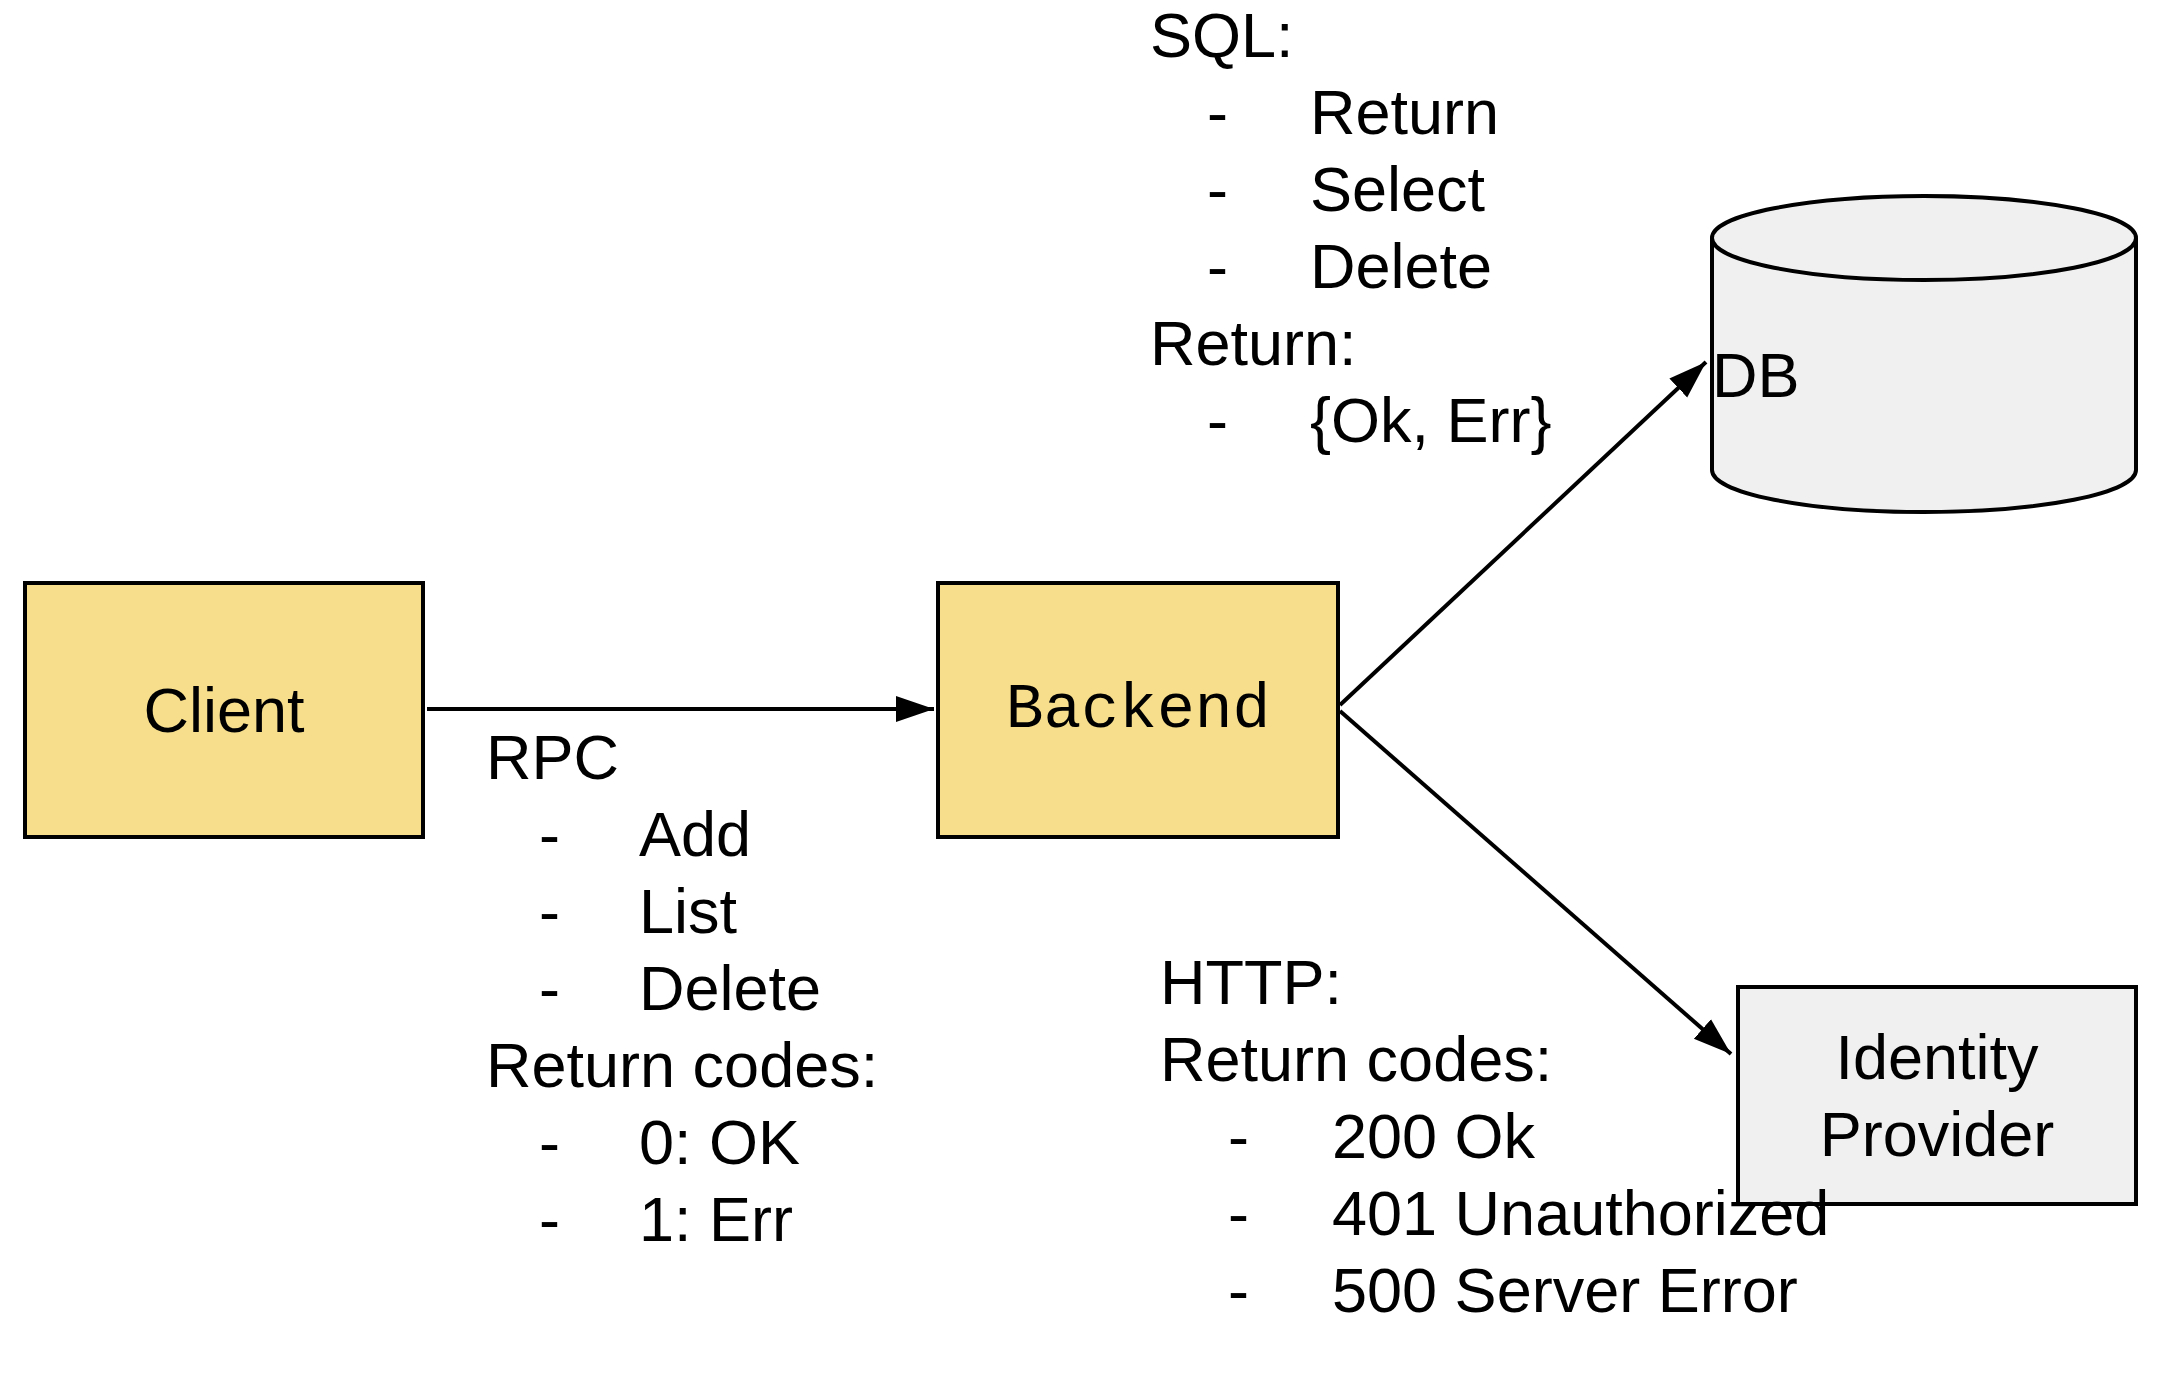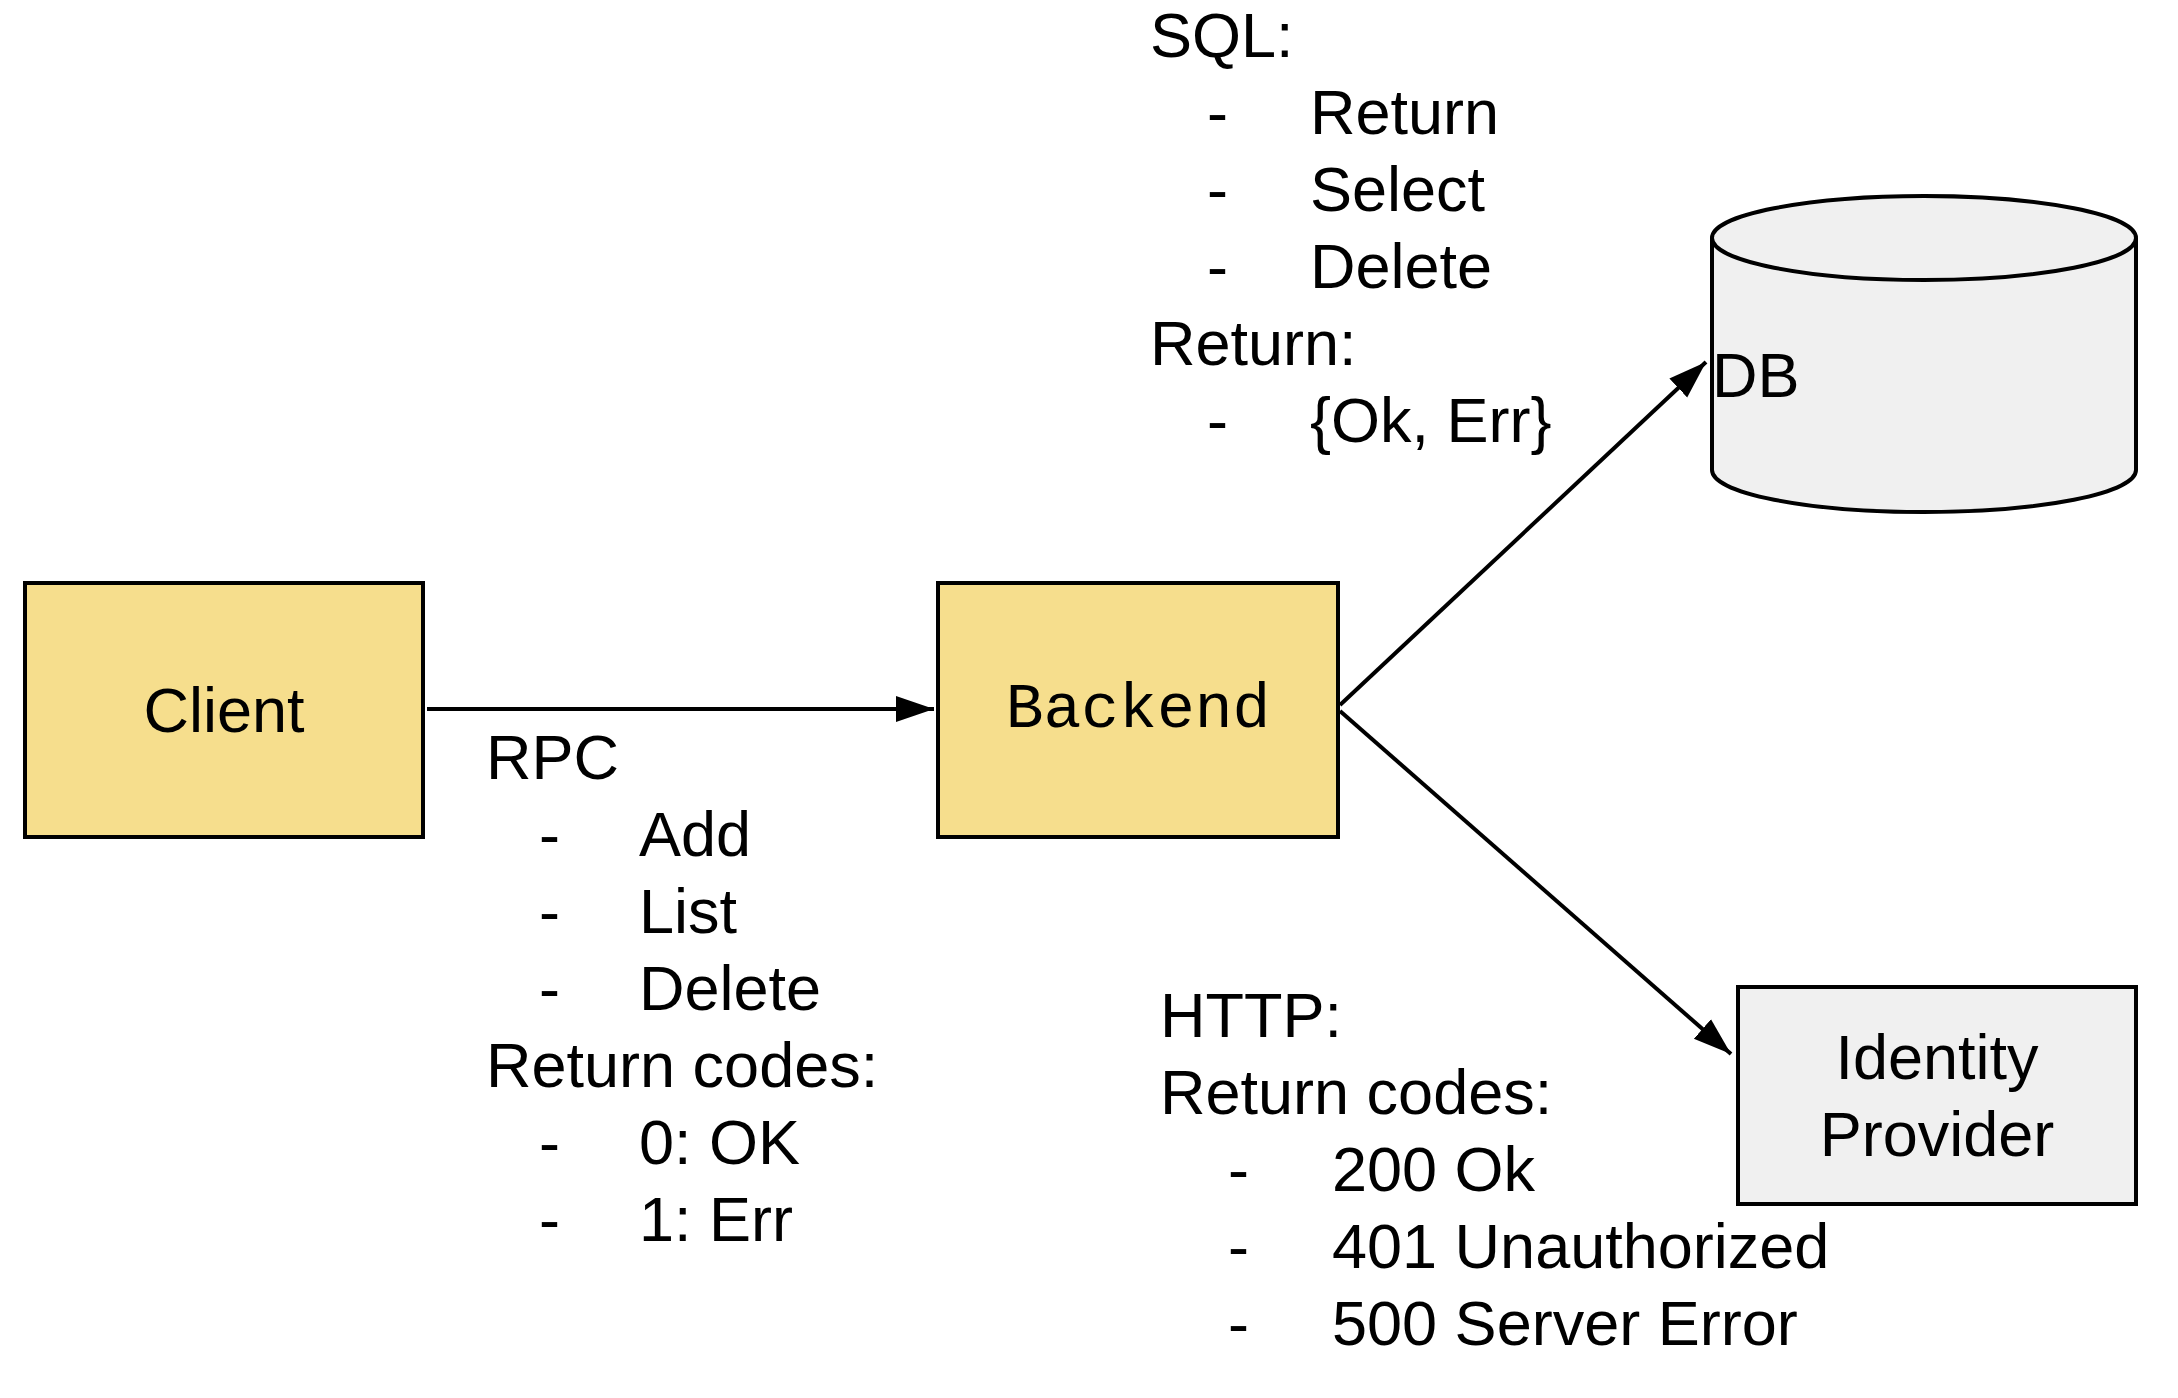--- a/index.html
+++ b/index.html
@@ -81,21 +81,21 @@
   <div class="anno anno-rpc" style="left:486px;top:719px;">
     <div class="ln">RPC</div>
     <div class="ln"><span class="dash">-</span><span>Add</span></div>
     <div class="ln"><span class="dash">-</span><span>List</span></div>
     <div class="ln"><span class="dash">-</span><span>Delete</span></div>
     <div class="ln">Return codes:</div>
     <div class="ln"><span class="dash">-</span><span>0: OK</span></div>
     <div class="ln"><span class="dash">-</span><span>1: Err</span></div>
   </div>
 
-  <div class="anno anno-http" style="left:1160px;top:977px;">
+  <div class="anno anno-http" style="left:1160px;top:944px;">
     <div class="ln">HTTP:</div>
     <div class="ln">Return codes:</div>
     <div class="ln"><span class="dash">-</span><span>200 Ok</span></div>
     <div class="ln"><span class="dash">-</span><span>401 Unauthorized</span></div>
     <div class="ln"><span class="dash">-</span><span>500 Server Error</span></div>
   </div>
 
 </div>
 
 </body></html>

